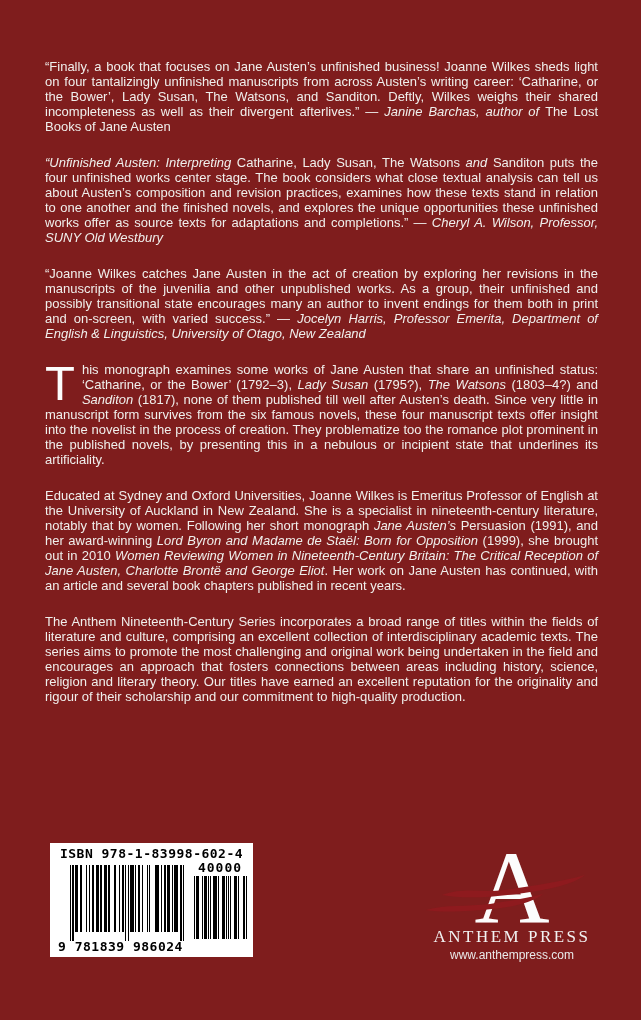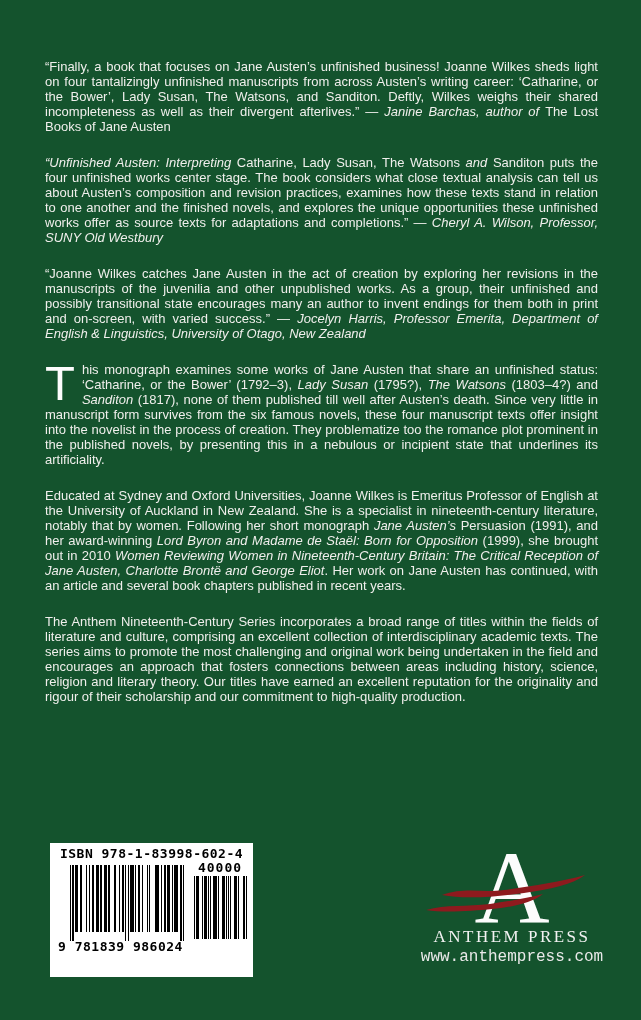--- a/index.html
+++ b/index.html
@@ -1,34 +1,34 @@
 <!DOCTYPE html>
 <html><head>
 <meta charset="utf-8">
 <style>
   html,body{margin:0;padding:0;background:#000;}
   .cover{
-    position:relative;width:641px;height:1020px;background:#14532d;overflow:hidden;
+    position:relative;width:641px;height:1020px;background:#7f1d1d;overflow:hidden;
     font-family:"Liberation Sans","DejaVu Sans",sans-serif;
   }
   .text-block{
     position:absolute;left:45px;top:59px;width:553px;
     color:#f0efec;font-size:13px;line-height:15px;text-align:justify;
   }
   .text-block p{margin:0 0 21px 0;}
   .seg-normal{font-style:normal;}
   .seg-italic{font-style:italic;}
   .seg-bold{font-weight:normal;}
   .drop-cap{
     float:left;font-size:49px;line-height:41px;padding:1px 7px 0 0;
     color:#fdfdfd;font-weight:400;
   }
   
   .barcode-box{
-    position:absolute;left:50px;top:843px;width:203px;height:134px;
+    position:absolute;left:50px;top:843px;width:203px;height:114px;
     background:#fff;color:#000;
   }
   .isbn-label{
     position:absolute;top:3px;left:0;width:100%;text-align:center;
     font-family:"DejaVu Sans Mono","Liberation Mono",monospace;
     font-weight:bold;font-size:13px;letter-spacing:0.5px;white-space:nowrap;
   }
   .main-bars{position:absolute;left:20px;top:22px;width:114px;height:76px;}
   .main-digits{
     position:absolute;left:8px;top:96px;width:160px;
@@ -48,22 +48,22 @@
   }
   .logo-mark{width:200px;height:92px;display:block;}
   .mono-a{
     font-family:"Liberation Serif","DejaVu Serif",serif;
   }
   .logo-name{
     font-family:"Liberation Serif","DejaVu Serif",serif;
     font-size:17px;letter-spacing:2.5px;margin-top:-3px;white-space:nowrap;color:#f2f2f2;
   }
   .logo-url{
-    font-family:Liberation Mono, monospace;
-    font-size:16px;margin-top:1px;white-space:nowrap;color:#e9e9e9;
+    font-family:Liberation Sans, sans-serif;
+    font-size:12px;margin-top:1px;white-space:nowrap;color:#e9e9e9;
   }
 </style>
 </head>
 <body>
 
 <div class="cover">
 
   <div class="text-block">
       <p><span class="seg-normal">“Finally, a book that focuses on Jane Austen’s unfinished business! Joanne Wilkes sheds light on four tantalizingly unfinished manuscripts from across Austen’s writing career: ‘Catharine, or the Bower’, Lady Susan, The Watsons, and Sanditon. Deftly, Wilkes weighs their shared incompleteness as well as their divergent afterlives.” — </span><span class="seg-italic">Janine Barchas, author of </span><span class="seg-normal">The Lost Books of Jane Austen</span></p>
       <p><span class="seg-italic">“Unfinished Austen: Interpreting </span><span class="seg-normal">Catharine, Lady Susan, The Watsons </span><span class="seg-italic">and </span><span class="seg-normal">Sanditon puts the four unfinished works center stage. The book considers what close textual analysis can tell us about Austen’s composition and revision practices, examines how these texts stand in relation to one another and the finished novels, and explores the unique opportunities these unfinished works offer as source texts for adaptations and completions.” — </span><span class="seg-italic">Cheryl A. Wilson, Professor, SUNY Old Westbury</span></p>

